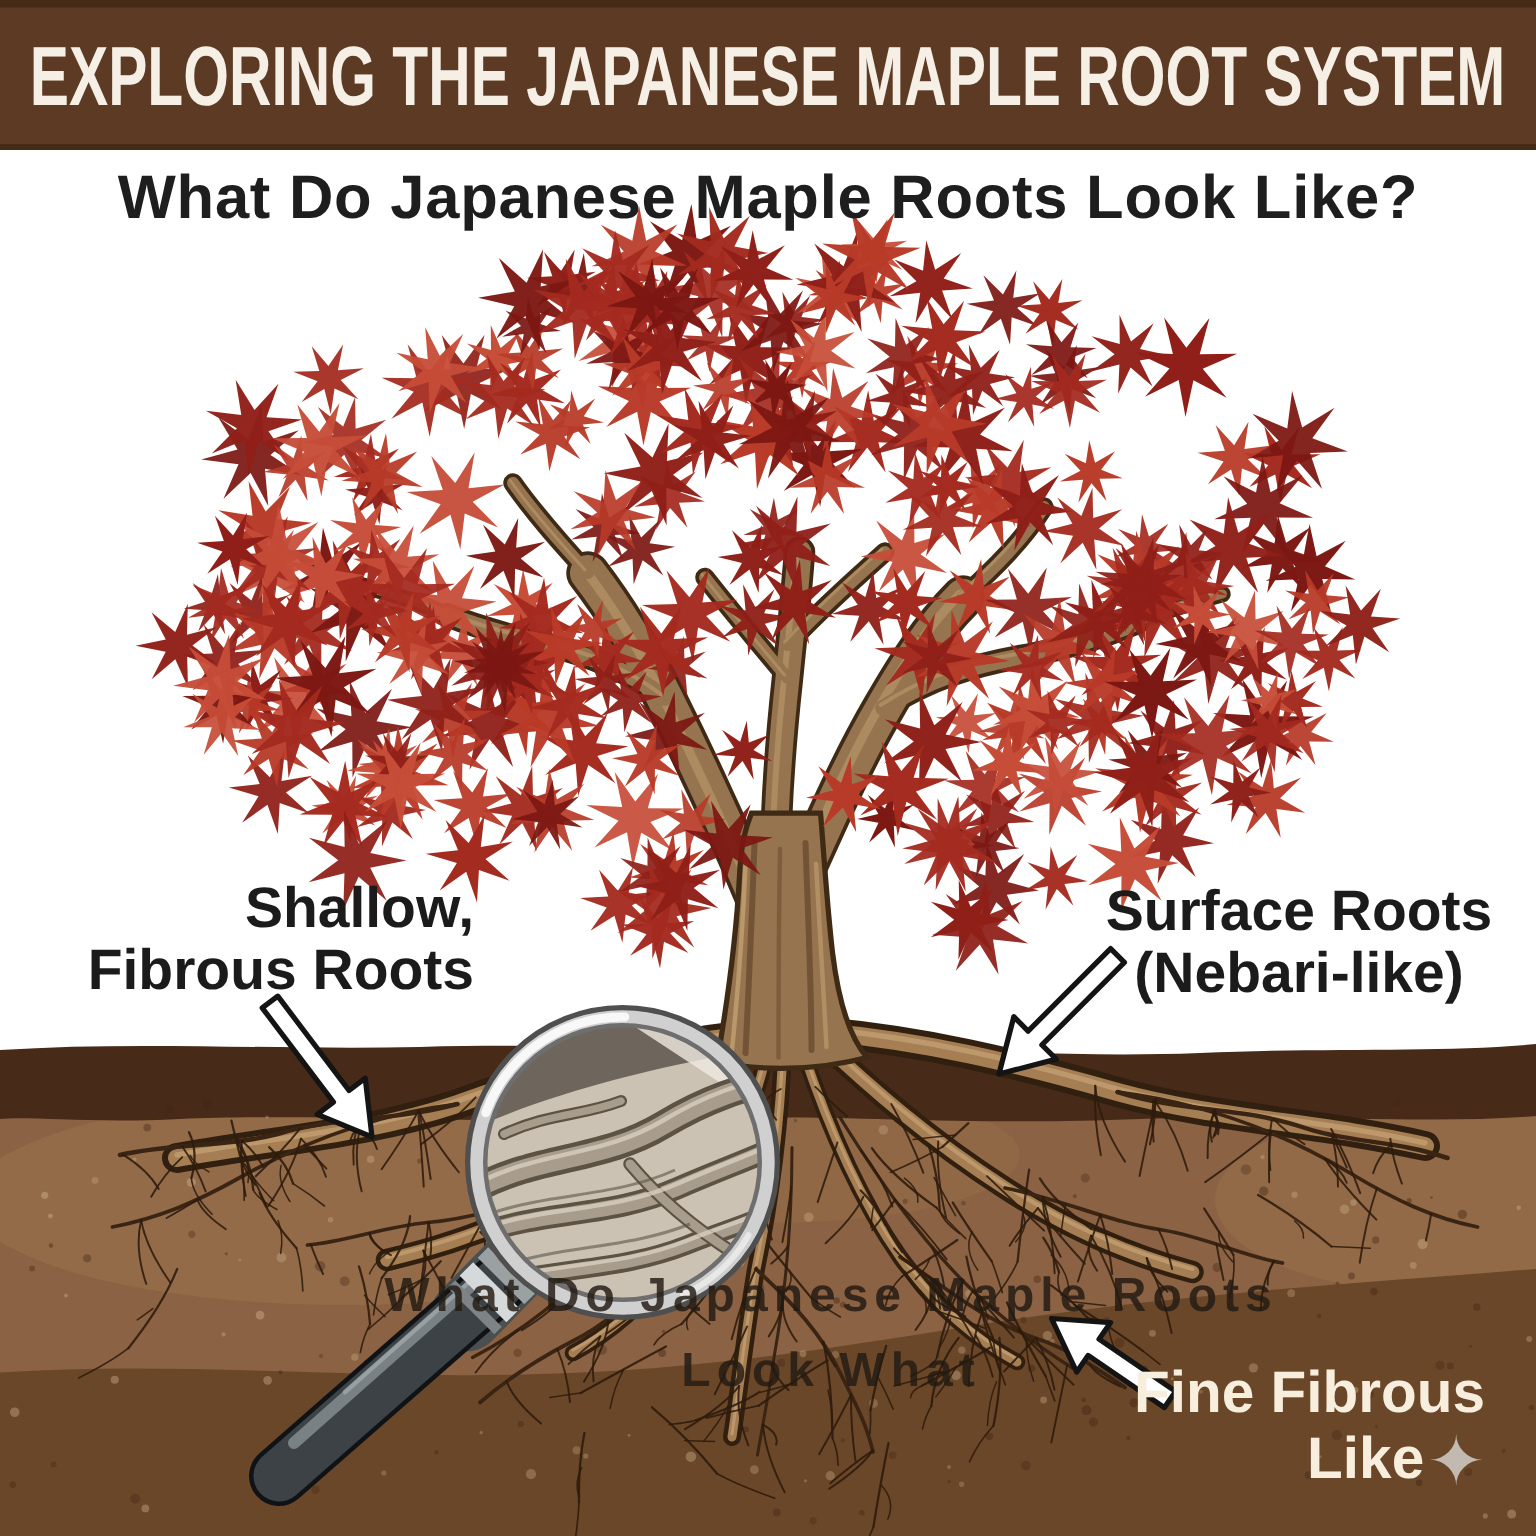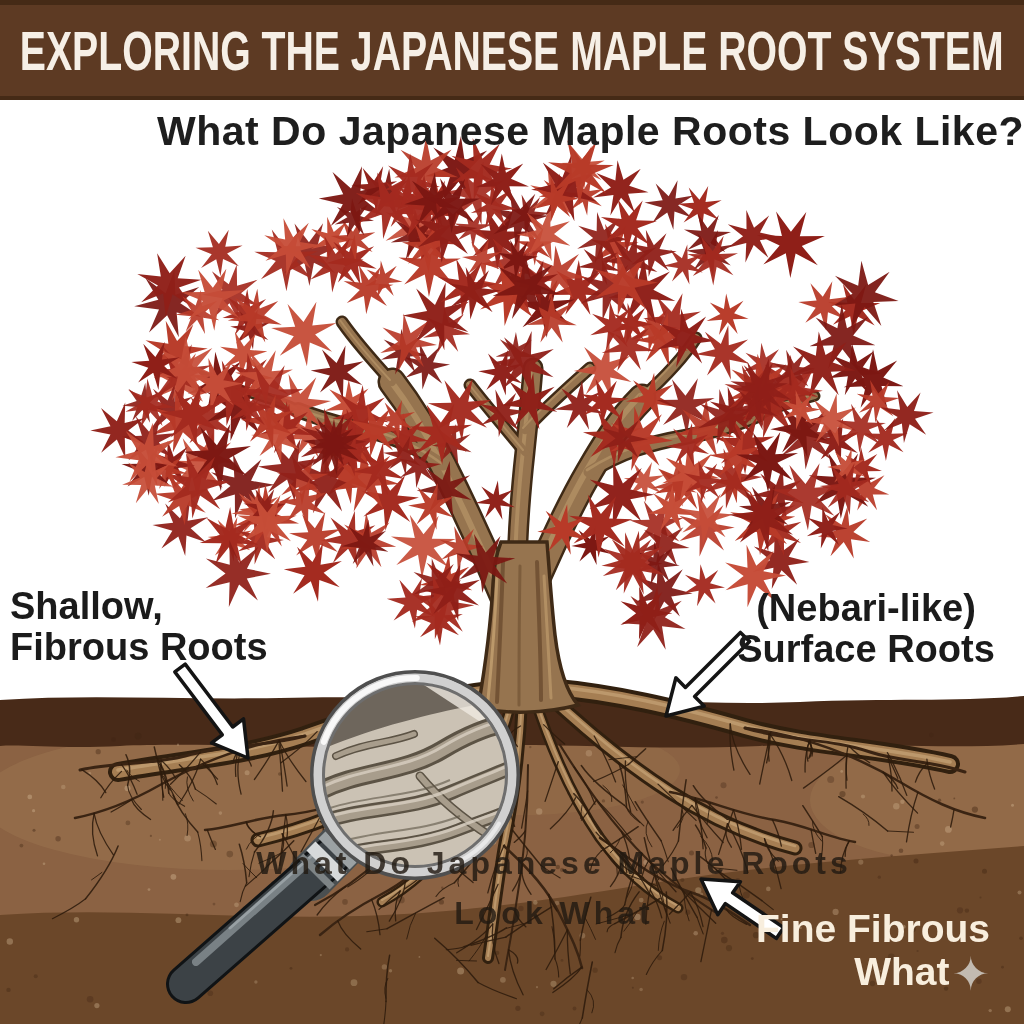--- a/index.html
+++ b/index.html
@@ -3,24 +3,24 @@
 <meta charset="utf-8">
 <style>
   html,body{margin:0;padding:0;background:#fff;}
   .stage{position:relative;width:1024px;height:1024px;overflow:hidden;background:var(--sky,#ffffff);font-family:"Liberation Sans",sans-serif;}
   #scene{position:absolute;left:0;top:0;width:1024px;height:1024px;z-index:1;}
   .banner{position:absolute;left:0;top:0;width:1024px;height:100px;z-index:5;
     background:var(--banner-bg,#5d3a23);display:flex;align-items:center;justify-content:center;
     border-top:5px solid var(--banner-edge,#4a2d18);border-bottom:4px solid var(--banner-edge,#4a2d18);box-sizing:border-box;}
   .banner-text{display:inline-block;transform:scaleX(0.70);transform-origin:center;
     font-size:56px;font-weight:bold;letter-spacing:0px;white-space:nowrap;color:var(--banner-text,#f6efe6);}
-  .subtitle{position:absolute;left:0;top:108px;width:1024px;text-align:right;z-index:5;
+  .subtitle{position:absolute;left:0;top:108px;width:1024px;text-align:center;z-index:5;
     font-size:41px;font-weight:bold;color:var(--subtitle-text,#1e1e1e);letter-spacing:0.5px;}
   .label{position:absolute;z-index:4;font-weight:bold;line-height:1.08;}
-  .label-shallow{left:10px;top:586px;width:306px;text-align:left;font-size:38px;color:var(--label-text,#1b1b1b);}
+  .label-shallow{left:10px;top:586px;width:306px;text-align:right;font-size:38px;color:var(--label-text,#1b1b1b);}
   .label-surface{left:716px;top:588px;width:300px;text-align:center;font-size:38px;color:var(--label-text,#1b1b1b);}
   .label-feeder{right:34px;top:908px;width:300px;text-align:right;font-size:39px;color:var(--feeder-text,#f8eedd);z-index:4;}
   .sparkle{font-size:46px;color:var(--sparkle,#c2bab0);vertical-align:-5px;margin-left:2px;font-weight:normal;}
   .overlay-text{position:absolute;left:0;top:838px;width:1024px;text-align:center;z-index:3;
     font-size:32px;font-weight:600;letter-spacing:4px;line-height:50px;color:var(--overlay-text,#221a12);opacity:0.82;padding-left:42px;}
 </style>
 </head>
 <body>
 
 <div class="stage">
@@ -876,27 +876,27 @@
   </header>
 
   <div class="subtitle">What Do Japanese Maple Roots Look Like?</div>
 
   <div class="label label-shallow">
     <div>Shallow,</div>
     <div>Fibrous Roots</div>
   </div>
 
   <div class="label label-surface">
+    <div>Surface Roots</div>
     <div>(Nebari-like)</div>
-    <div>Surface Roots</div>
   </div>
 
   <div class="overlay-text">
     <div>What Do Japanese Maple Roots</div>
     <div>Look What</div>
   </div>
 
   <div class="label label-feeder">
     <div>Fine Fibrous</div>
-    <div><span>What</span><span class="sparkle">✦</span></div>
+    <div><span>Like</span><span class="sparkle">✦</span></div>
   </div>
 
 </div>
 
 </body></html>

